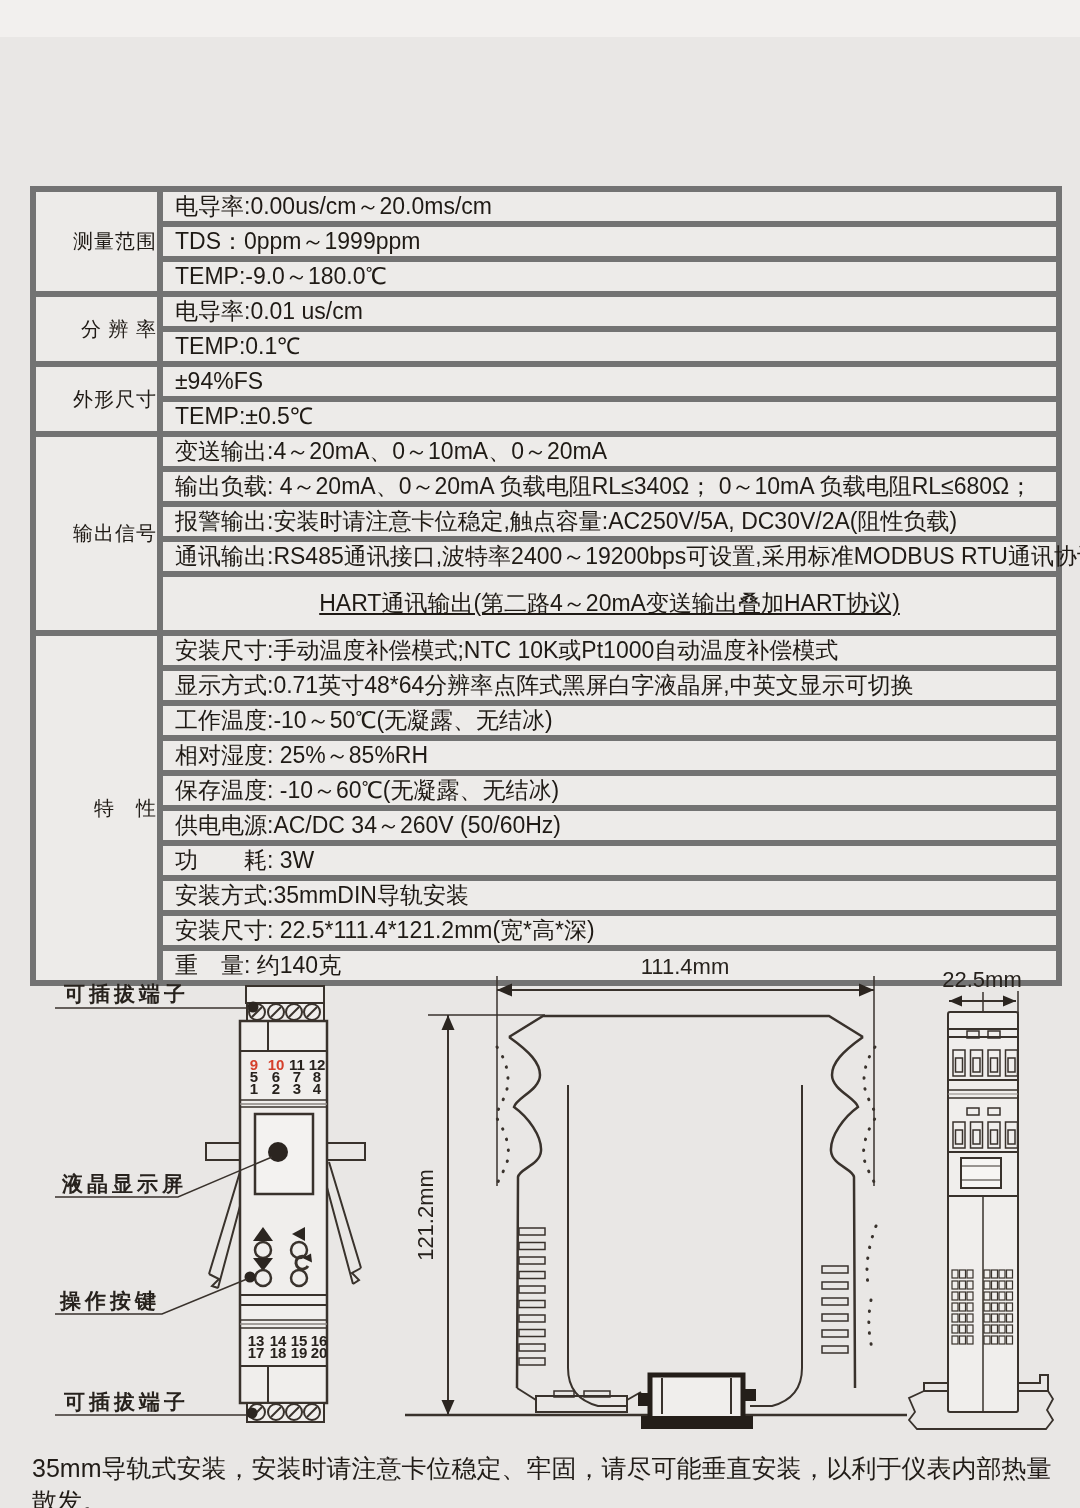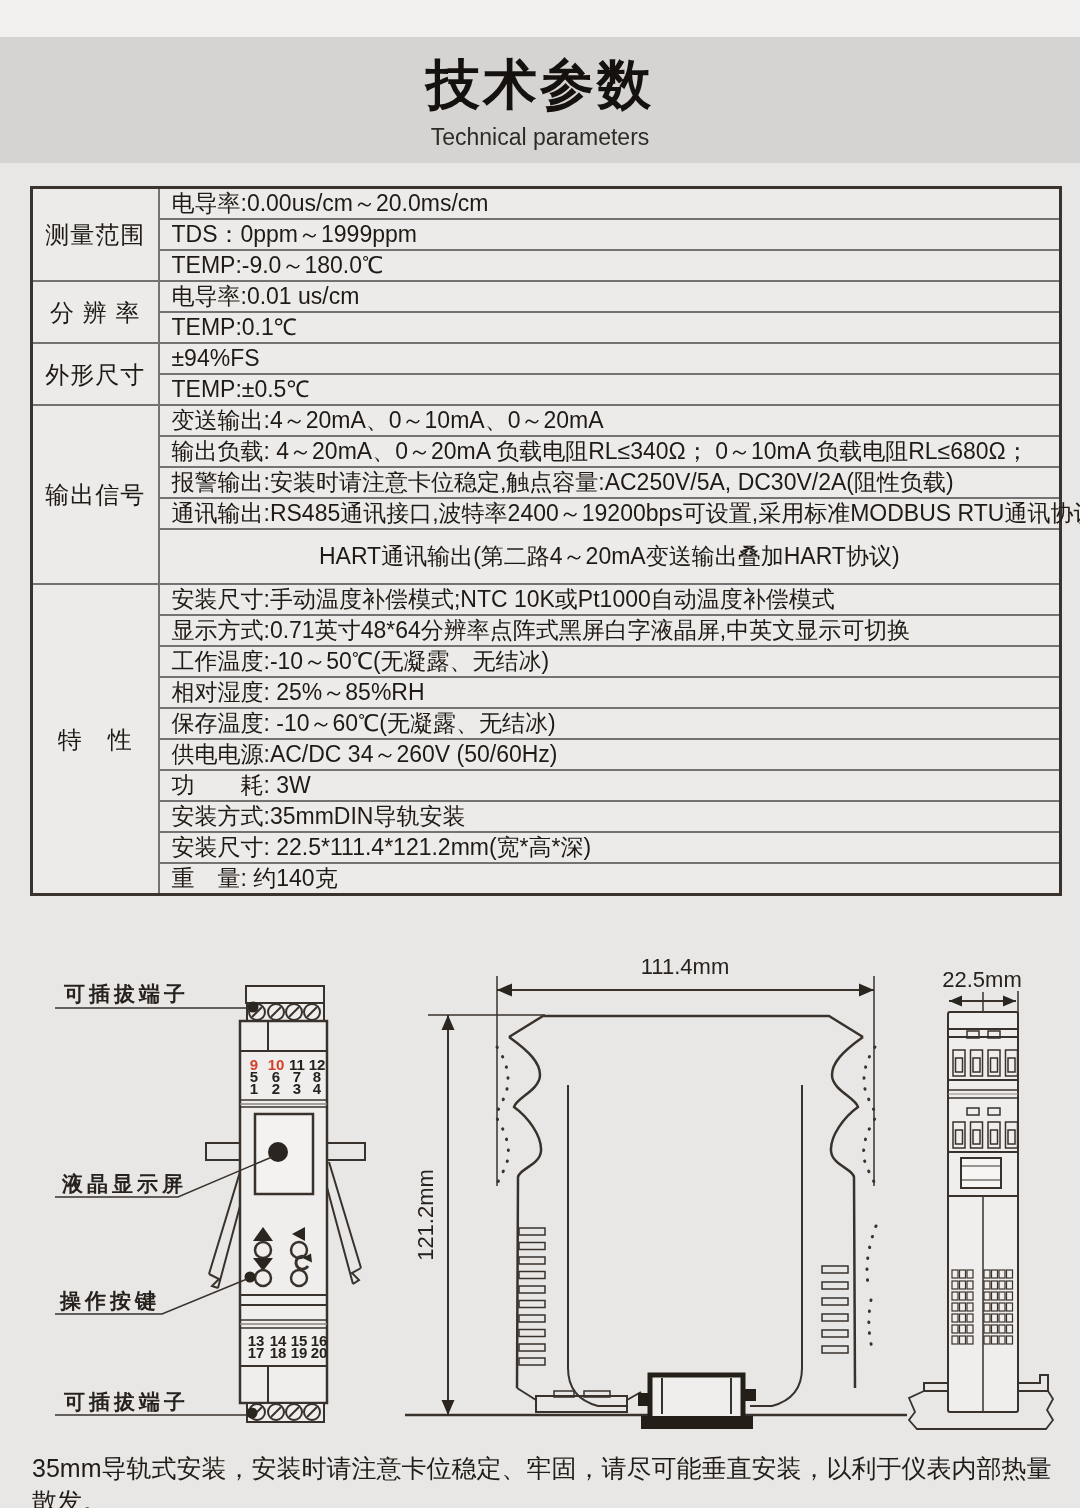--- a/index.html
+++ b/index.html
@@ -4,41 +4,37 @@
 <style>
   html,body{margin:0;padding:0;}
   .page{position:relative;width:1080px;height:1508px;background:#e9e7e5;overflow:hidden;
         font-family:"Liberation Sans",sans-serif;color:#1f1a15;}
   .topstrip{position:absolute;left:0;top:0;width:1080px;height:37px;background:#f2f0ee;}
   .banner{position:absolute;left:0;top:37px;width:1080px;height:126px;background:#d6d4d2;text-align:center;}
   .banner .title{margin:0;padding-top:12px;font-size:54px;font-weight:bold;letter-spacing:3px;color:#15110e;}
   .banner .subtitle{font-size:23px;color:#2e2a26;margin-top:2px;}
   table.spec-table{position:absolute;left:30px;top:186px;width:1032px;border-collapse:collapse;
         table-layout:fixed;background:#edebe9;border:3px solid #39322d;}
-  table.spec-table td{border:2px solid #737373;font-size:23px;height:29px;line-height:29px;
+  table.spec-table td{border:6px solid #737373;font-size:23px;height:29px;line-height:29px;
         padding:0 0 0 12px;white-space:nowrap;color:#1f1a15;}
-  table.spec-table td.lbl{text-align:center;padding:0;font-size:24px;letter-spacing:1px;}
-  table.spec-table td.center{text-align:center;padding:12px;}
+  table.spec-table td.lbl{text-align:right;padding:0;font-size:20px;letter-spacing:1px;}
+  table.spec-table td.center{text-align:center;padding:12px;text-decoration:underline;}
   col.c-label{width:127px;}
   .section-title{position:absolute;left:0;top:897px;width:1030px;text-align:center;
         font-size:38px;font-weight:bold;letter-spacing:4px;color:#15110e;}
   .drawing{position:absolute;left:0;top:940px;}
   .footer-note{position:absolute;left:32px;top:1452px;width:1030px;font-size:25px;color:#211c17;}
 </style>
 </head>
 <body>
 
 <div class="page">
 
   <div class="topstrip"></div>
 
-  <div class="banner">
-    <div class="title">技术参数</div>
-    <div class="subtitle">Technical parameters</div>
-  </div>
 
   <table class="spec-table">
     <colgroup>
         <col class="c-label">
         <col>
       </colgroup>
     <tbody>
       <tr>
         <td class="lbl" rowspan="3">测量范围</td>
         <td class="val">电导率:0.00us/cm～20.0ms/cm</td>

